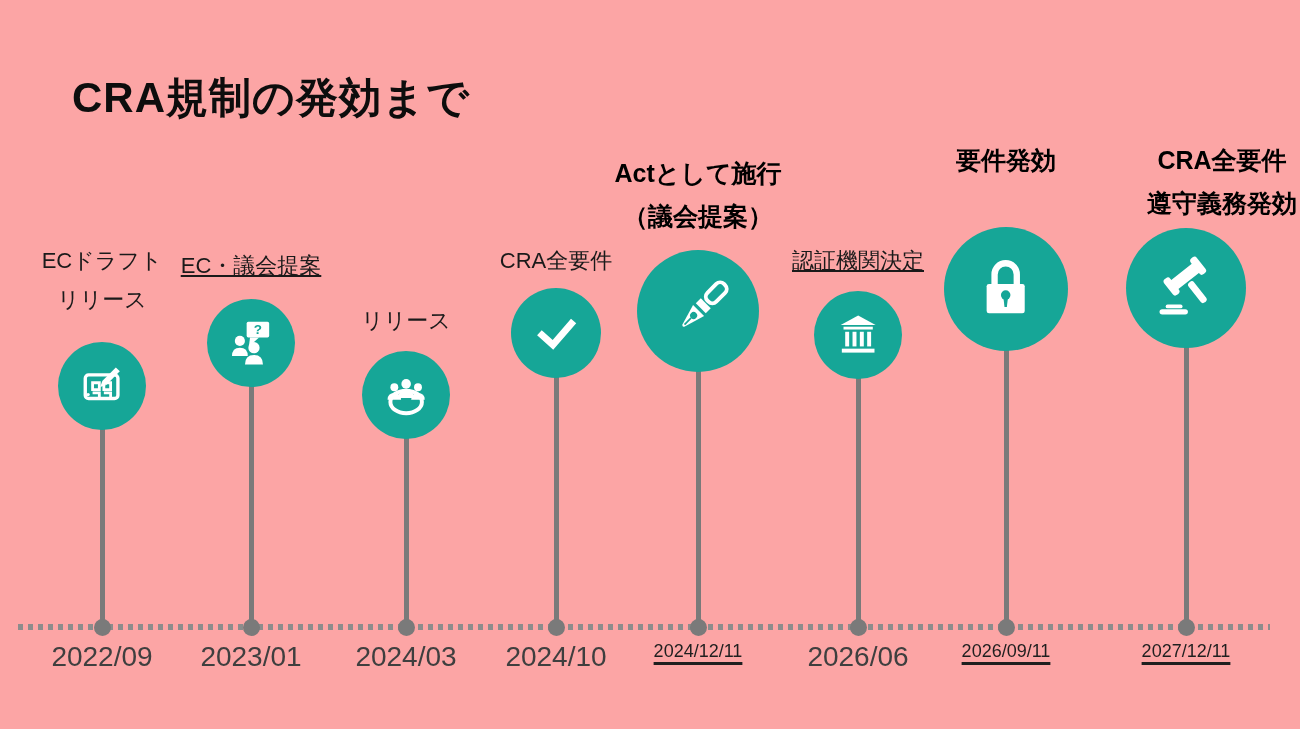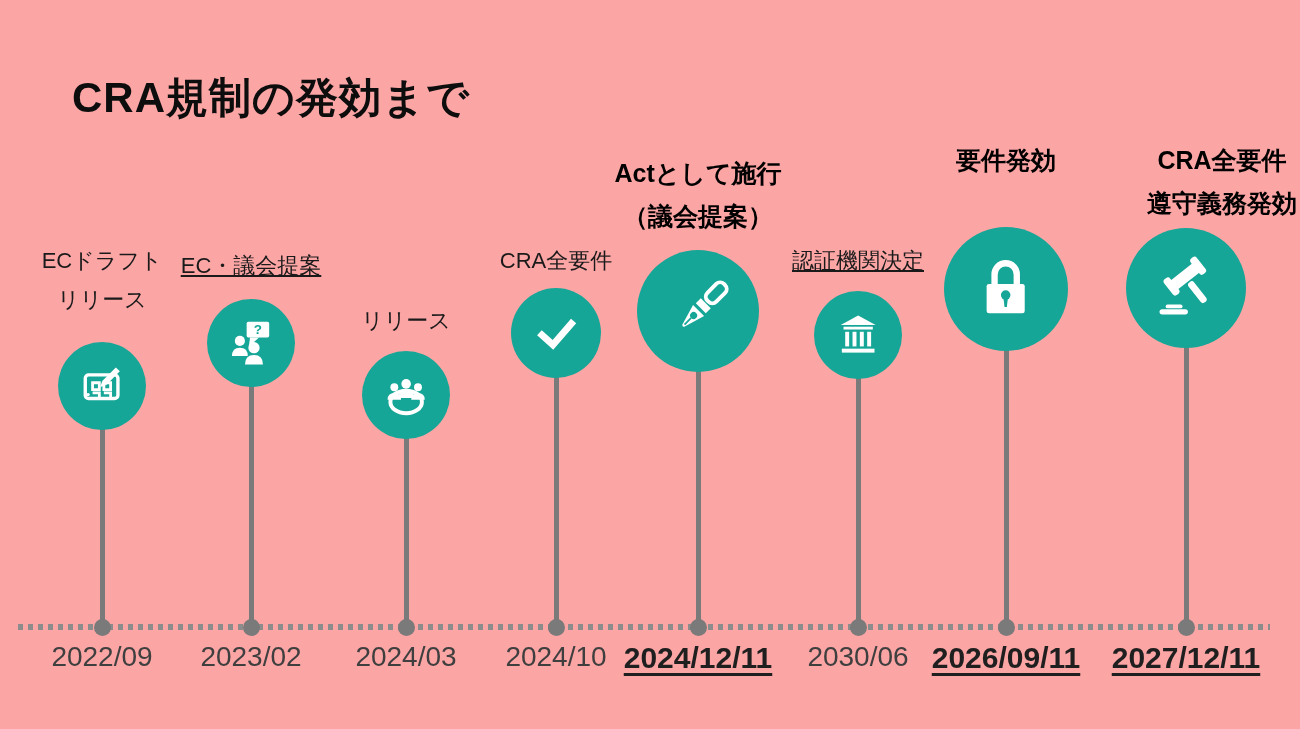--- a/index.html
+++ b/index.html
@@ -66,22 +66,22 @@
   }
   .date{
     position:absolute;
     top:641px;
     transform:translateX(-50%);
     font-size:28px;
     color:#3f3f3f;
     white-space:nowrap;
   }
   .date.em{
-    font-size:30px;
-    font-weight:bold;
+    font-size:18px;
+    font-weight:normal;
     color:#1f1f1f;
     text-decoration:underline;
     text-decoration-thickness:2.5px;
     text-underline-offset:5px;
   }
 </style>
 </head>
 <body>
 
 <div id="canvas">
@@ -123,21 +123,21 @@
               <rect x="42" y="12" width="40" height="28" rx="3" fill="#fff"></rect>
               <path d="M48 40 L64 40 L46 56 Z" fill="#fff"></path>
               <text x="62" y="34" font-size="24" font-weight="bold" fill="#16a697" text-anchor="middle">?</text>
               <circle cx="30" cy="46" r="9" fill="#fff"></circle>
               <path d="M16 73 q0 -15 14 -15 q14 0 14 15 z" fill="#fff"></path>
               <circle cx="55" cy="58" r="10" fill="#fff"></circle>
               <path d="M39 88 q0 -17 16 -17 q16 0 16 17 z" fill="#fff"></path>
             </svg>
           </span>
         </div>
-    <div class="date" style="left: 251px;">2023/02</div>
+    <div class="date" style="left: 251px;">2023/01</div>
   </div>
 
   <div class="milestone">
     <div class="milestone-label" style="left: 406px; top: 301px;">
           <div>リリース</div>
         </div>
     <div class="stem" style="left: 403.5px; top: 435px; height: 192px;"></div>
     <div class="node-dot" style="left: 397.5px; top: 618.5px;"></div>
     <div class="circle" style="left: 362px; top: 351px; width: 88px; height: 88px;">
           <span style="width: 100%; height: 100%; display: flex; align-items: center; justify-content: center;">
@@ -206,21 +206,21 @@
               <path d="M50 15 L81 32 L19 32 Z" fill="#fff"></path>
               <rect x="24" y="35" width="52" height="5" fill="#fff"></rect>
               <rect x="27" y="44" width="7" height="26" fill="#fff"></rect>
               <rect x="40" y="44" width="7" height="26" fill="#fff"></rect>
               <rect x="53" y="44" width="7" height="26" fill="#fff"></rect>
               <rect x="66" y="44" width="7" height="26" fill="#fff"></rect>
               <rect x="21" y="74" width="58" height="7" fill="#fff"></rect>
             </svg>
           </span>
         </div>
-    <div class="date" style="left: 858px;">2030/06</div>
+    <div class="date" style="left: 858px;">2026/06</div>
   </div>
 
   <div class="milestone">
     <div class="milestone-label em" style="left: 1006px; top: 139px;">
           <div>要件発効</div>
         </div>
     <div class="stem" style="left: 1003.5px; top: 347px; height: 280px;"></div>
     <div class="node-dot" style="left: 997.5px; top: 618.5px;"></div>
     <div class="circle" style="left: 944px; top: 227px; width: 124px; height: 124px;">
           <span style="width: 100%; height: 100%; display: flex; align-items: center; justify-content: center;">

